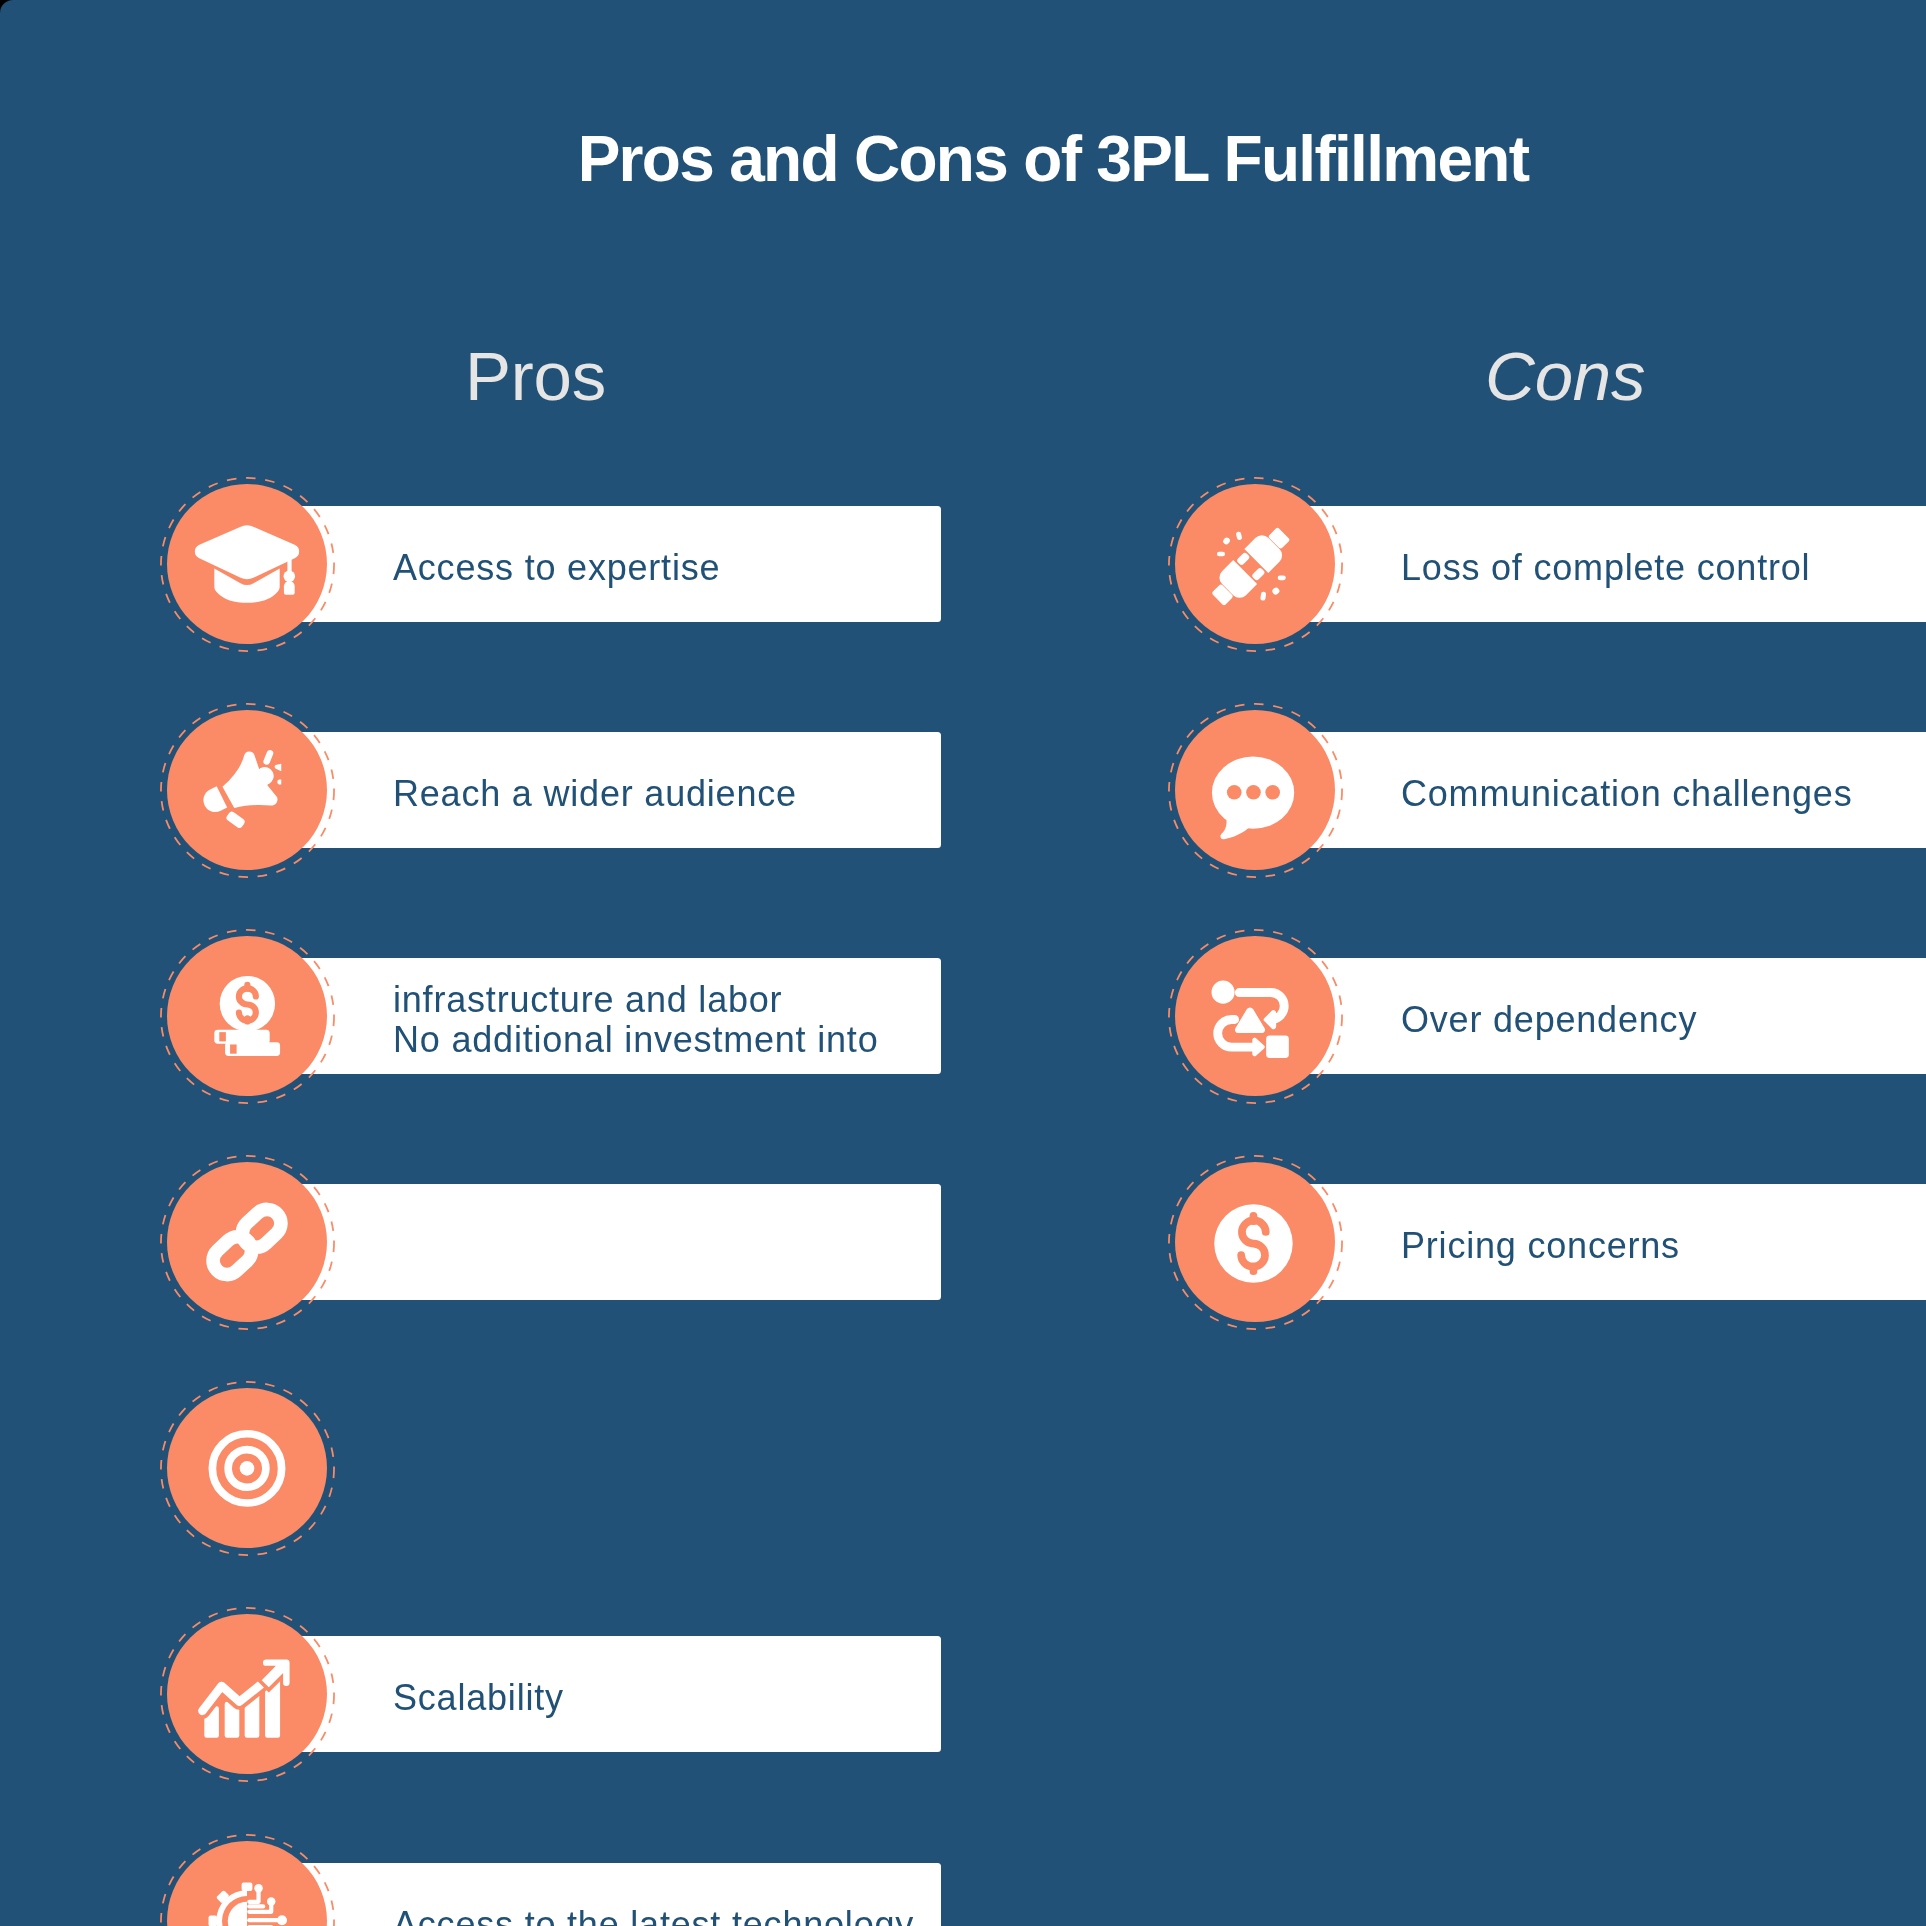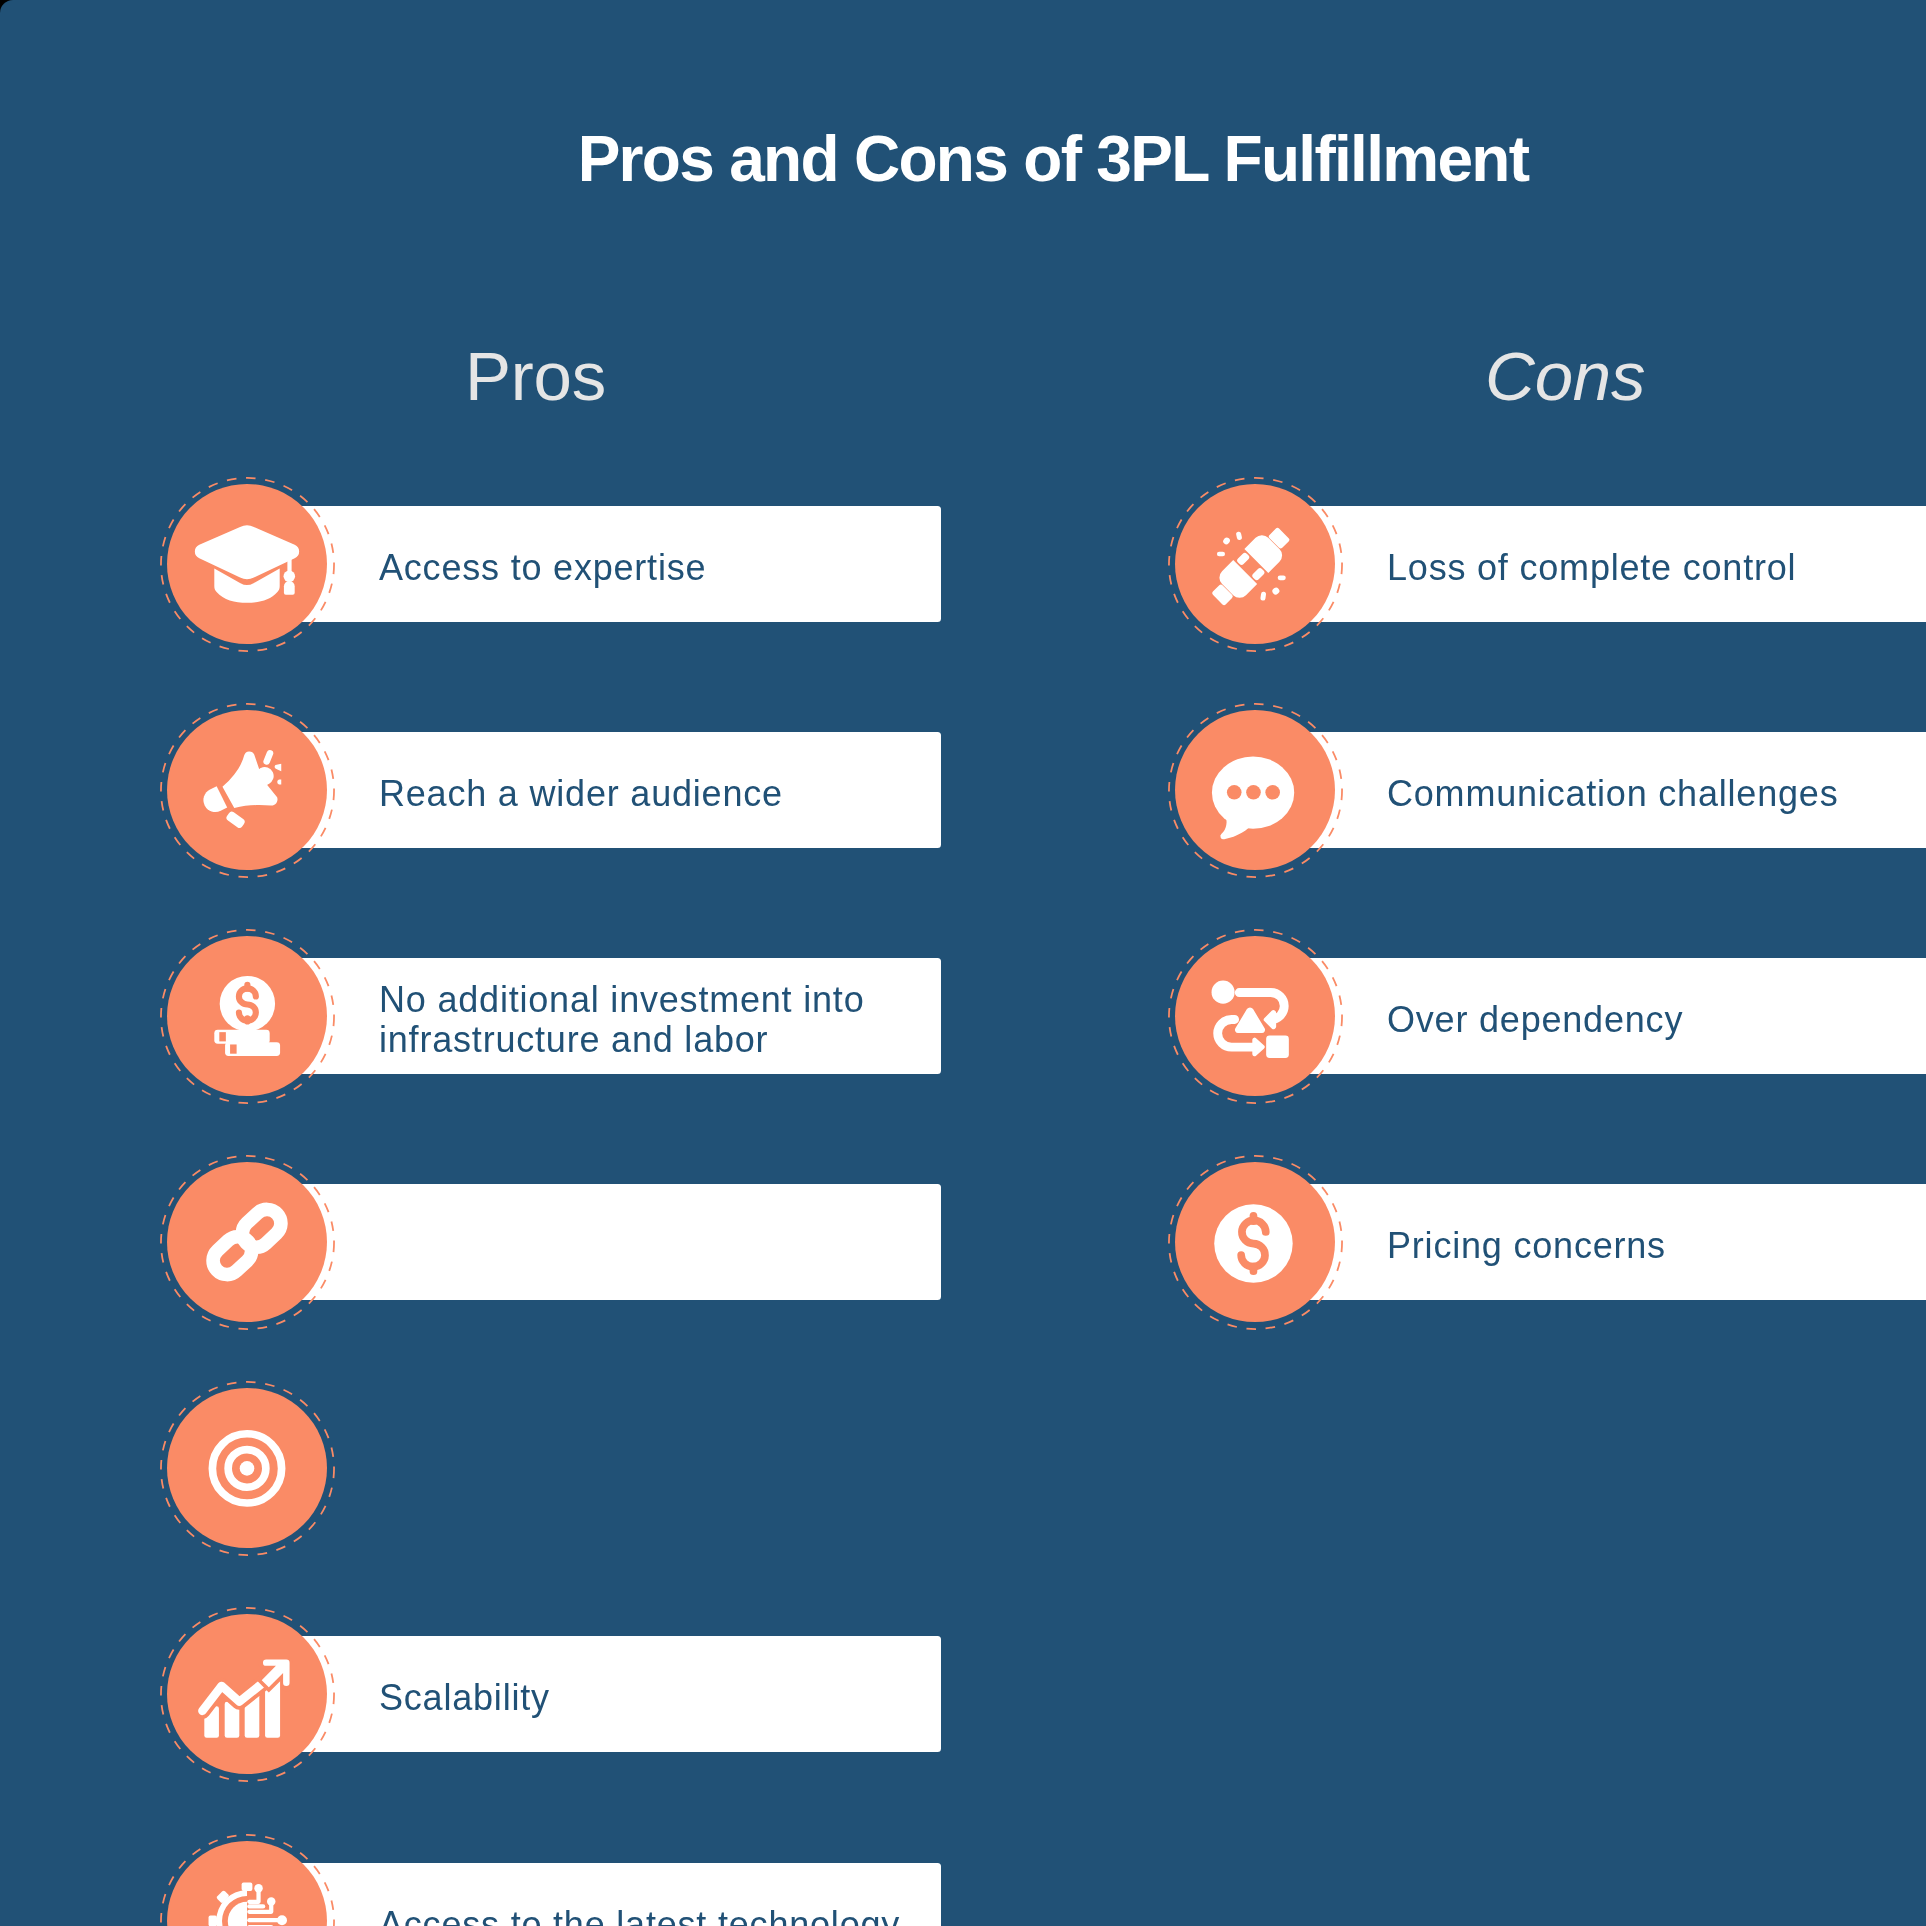--- a/index.html
+++ b/index.html
@@ -9,21 +9,21 @@
        -webkit-font-smoothing:antialiased;}
   .page{position:absolute;left:0;top:0;width:2106px;height:2574px;background:#215176;
         border-radius:13px;overflow:hidden;}
   .title{position:absolute;left:0;width:2106px;top:127px;text-align:center;color:#fff;
         font-size:64px;font-weight:700;letter-spacing:-1.7px;line-height:1;}
   .colhead{position:absolute;color:#e5e5e5;font-size:69px;font-weight:500;line-height:1;letter-spacing:-0.2px;}
   #head-pros{left:465px;top:342px;text-align:left;}
   #head-cons{left:1485px;top:342px;text-align:left;font-style:italic;}
   .row{position:absolute;width:1811px;height:160px;}
   .bar{position:absolute;top:22.3px;height:116px;background:#fff;border-radius:3.5px;}
-  .txt{position:absolute;left:132px;top:3.5px;height:116px;display:flex;
+  .txt{position:absolute;left:146px;top:3.5px;height:116px;display:flex;
        flex-direction:column;justify-content:center;}
   .tl{display:block;color:#215176;font-size:36px;font-weight:400;line-height:40px;letter-spacing:0.8px;white-space:nowrap;}
   .circ{position:absolute;left:0;top:0;width:160px;height:160px;border-radius:50%;background:#FA8B66;}
   .ring{position:absolute;left:-7.1px;top:-7.1px;width:175px;height:175px;}
   .icon{position:absolute;left:0;top:0;width:160px;height:160px;fill:#fff;}
 </style>
 </head>
 <body>
 
 <div class="page">
@@ -70,22 +70,22 @@
             <circle cx="174" cy="1" r="23"></circle>
           </g>
           <rect x="255" y="103" width="17" height="40" rx="8.5" transform="rotate(22 263 123)"></rect>
           <path d="M297 140 l0 19 l-14 -6 a6 6 0 0 1 -1 -10 Z"></path>
           <path d="M297 181 l0 13 l-6 0 a7 7 0 0 1 0 -13 Z"></path>
         </svg>
   </div>
   <div class="row" style="left:167px;top:936px;">
     <div class="bar" style="left:80px;width:694px;">
       <div class="txt">
+            <span class="tl">infrastructure and labor</span>
             <span class="tl">No additional investment into</span>
-            <span class="tl">infrastructure and labor</span>
           </div>
     </div>
     <svg class="ring" viewBox="-2.5 -2.5 453 453">
           <circle cx="224" cy="224" r="224" fill="none" stroke="#FA8B66" stroke-width="4.6" stroke-dasharray="25 25" stroke-linecap="butt"></circle>
         </svg>
     <div class="circ"></div>
     <svg class="icon" viewBox="0 0 416 416">
           <circle cx="209" cy="176" r="72"></circle>
           <g stroke="#FA8B66" stroke-width="16" stroke-linecap="round" stroke-linejoin="round" fill="none">
             <path d="M231 157 A22 21 0 1 0 209 178 A22 21 0 1 1 187 199"></path>

